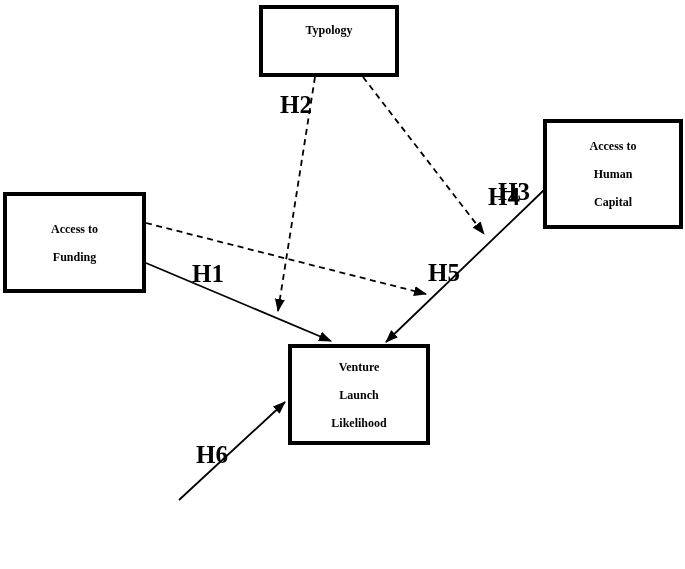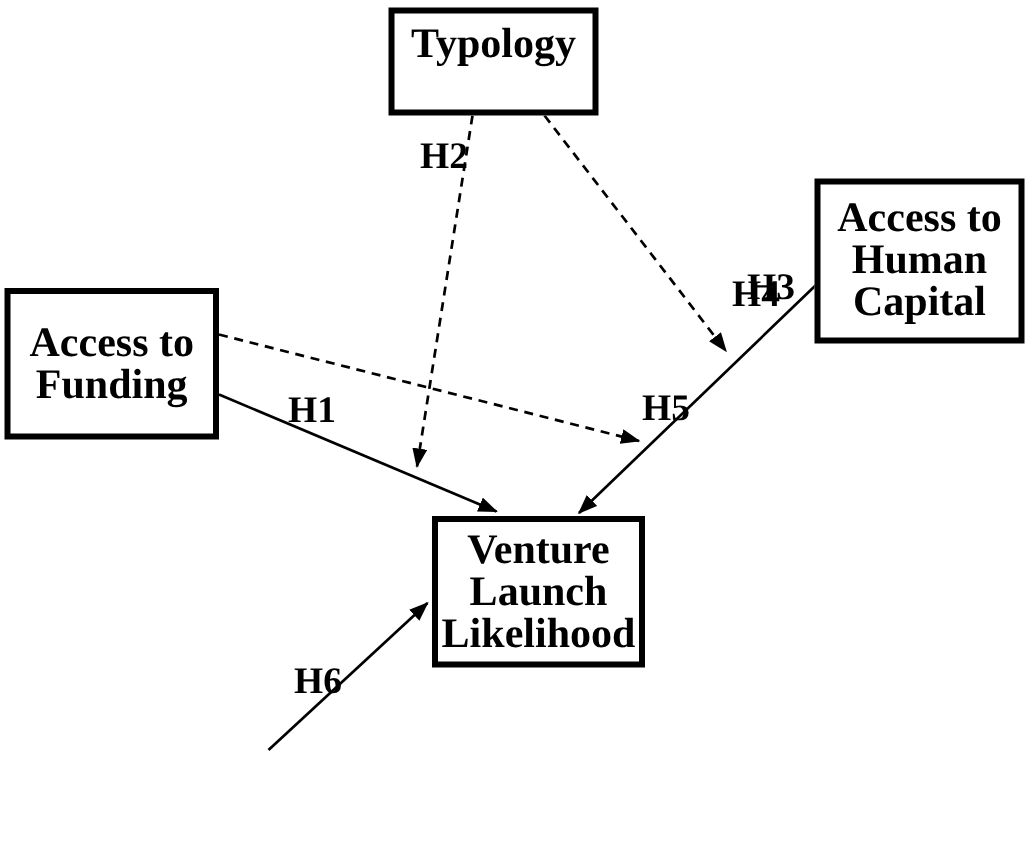--- a/index.html
+++ b/index.html
@@ -35,21 +35,21 @@
     box-sizing: border-box;
     border: 4px solid #000000;
     background: #ffffff;
     display: flex;
     align-items: center;
     justify-content: center;
     text-align: center;
   }
   .node .node-label {
     font-weight: bold;
-    font-size: 28px;
+    font-size: 12px;
     line-height: 28px;
     white-space: pre-line;
   }
   .node.top-aligned {
     align-items: flex-start;
     padding-top: 7px;
   }
   .node-typology     { left: 259px; top: 5px;   width: 140px; height: 72px; }
   .node-funding      { left: 3px;   top: 192px; width: 143px; height: 101px; }
   .node-human        { left: 543px; top: 119px; width: 140px; height: 110px; }

